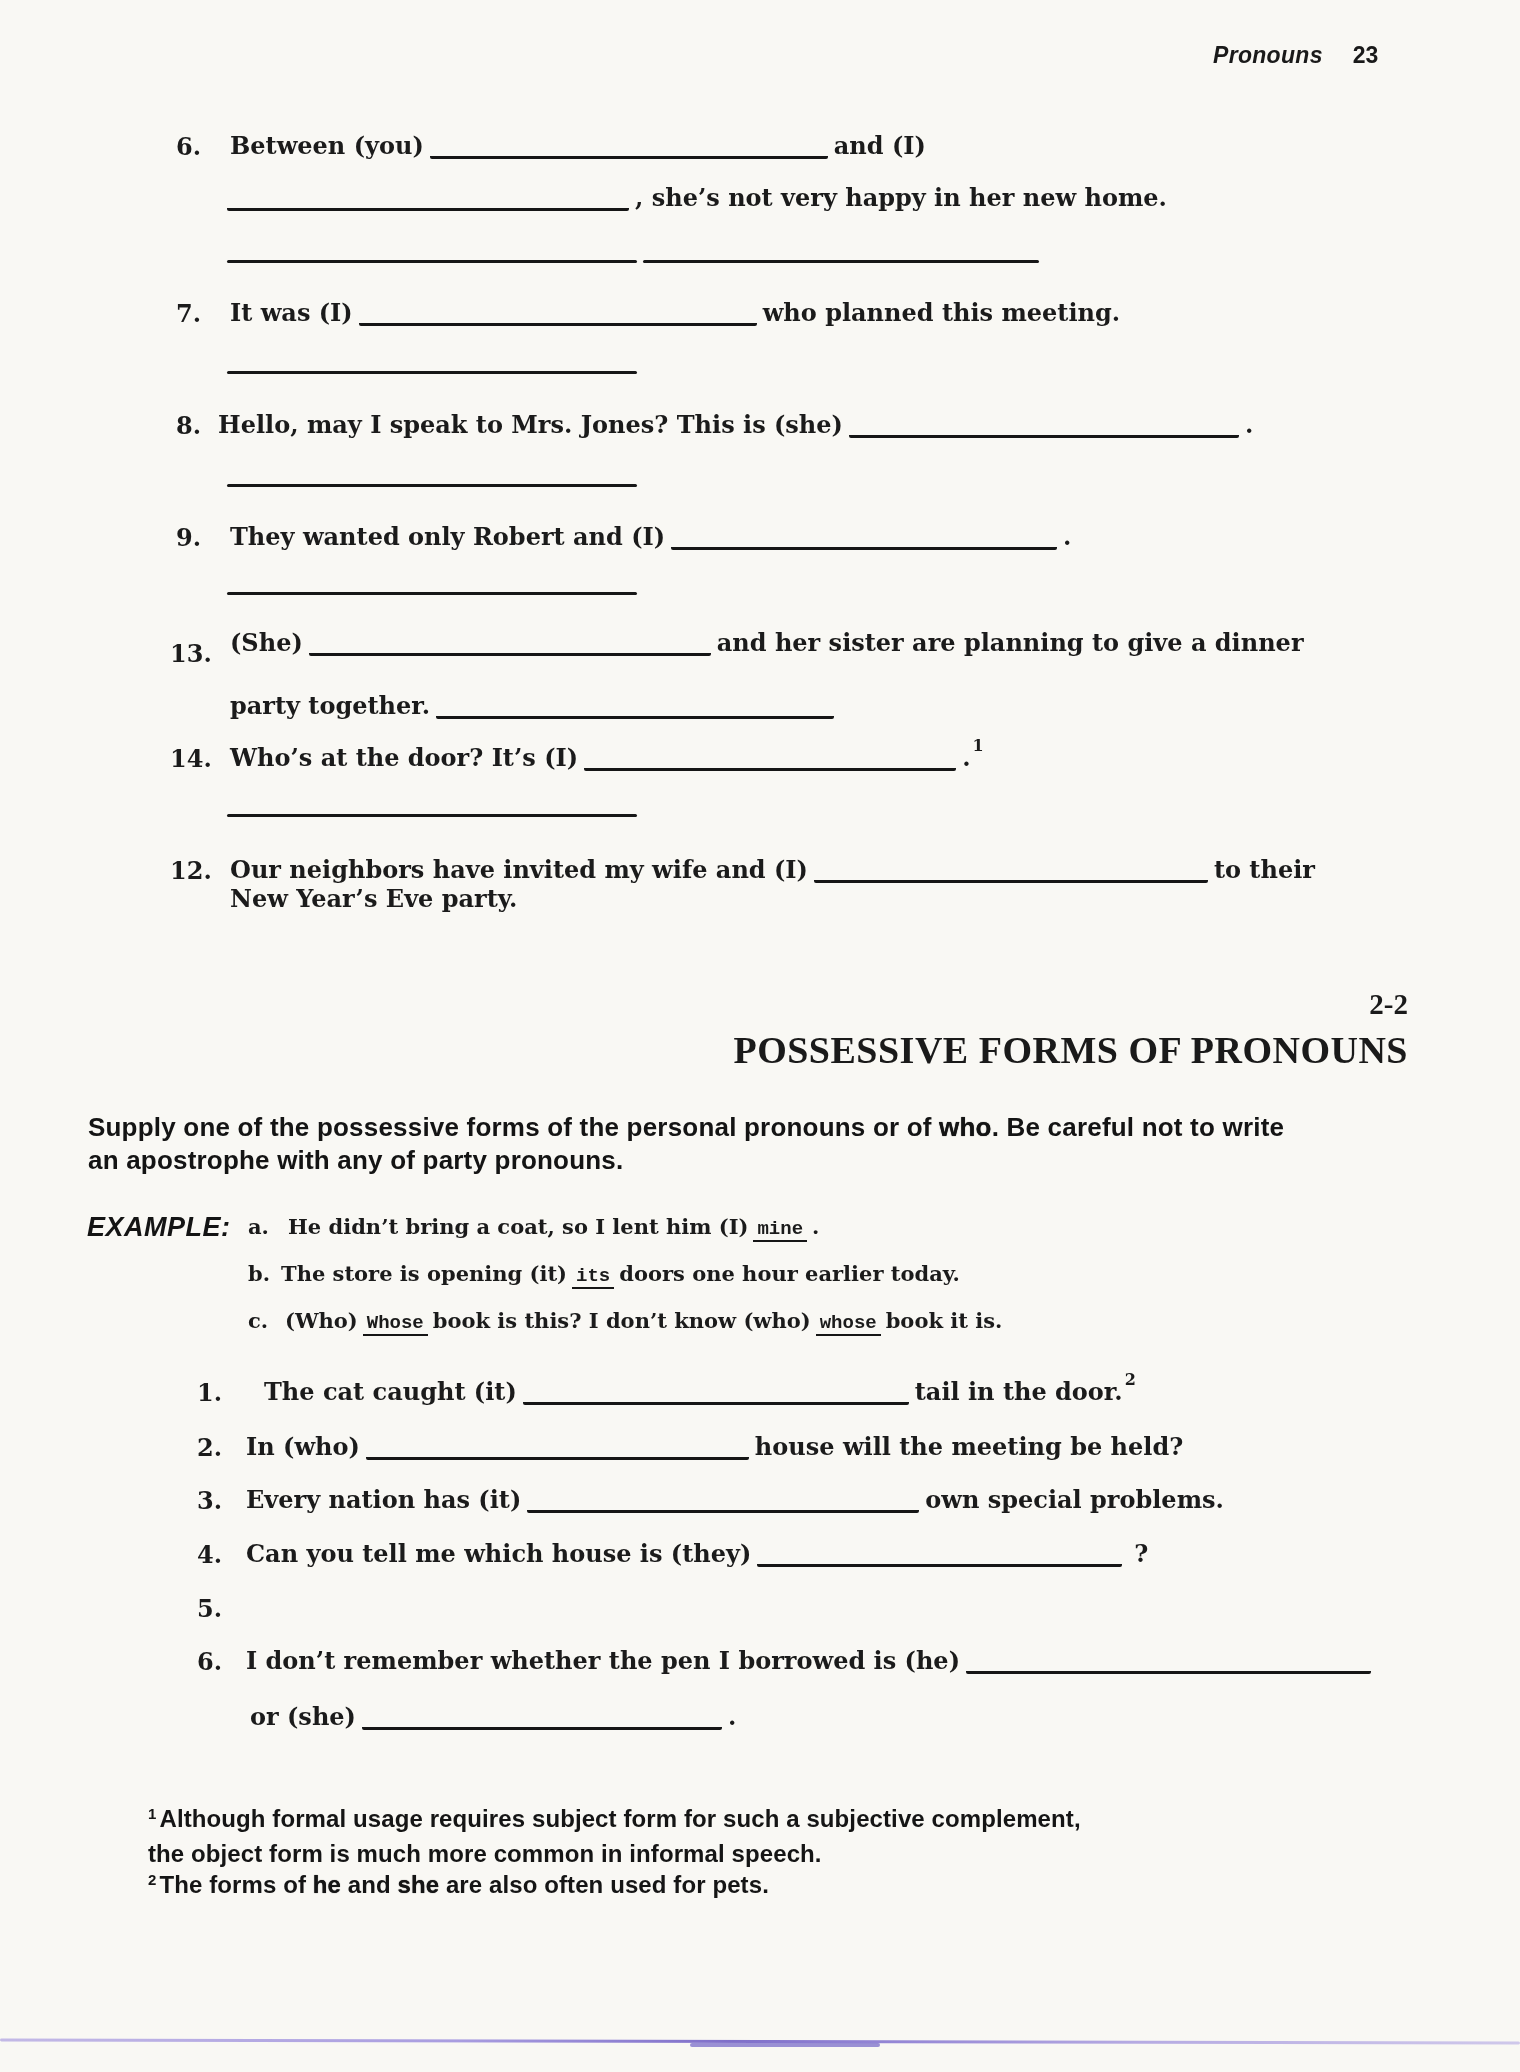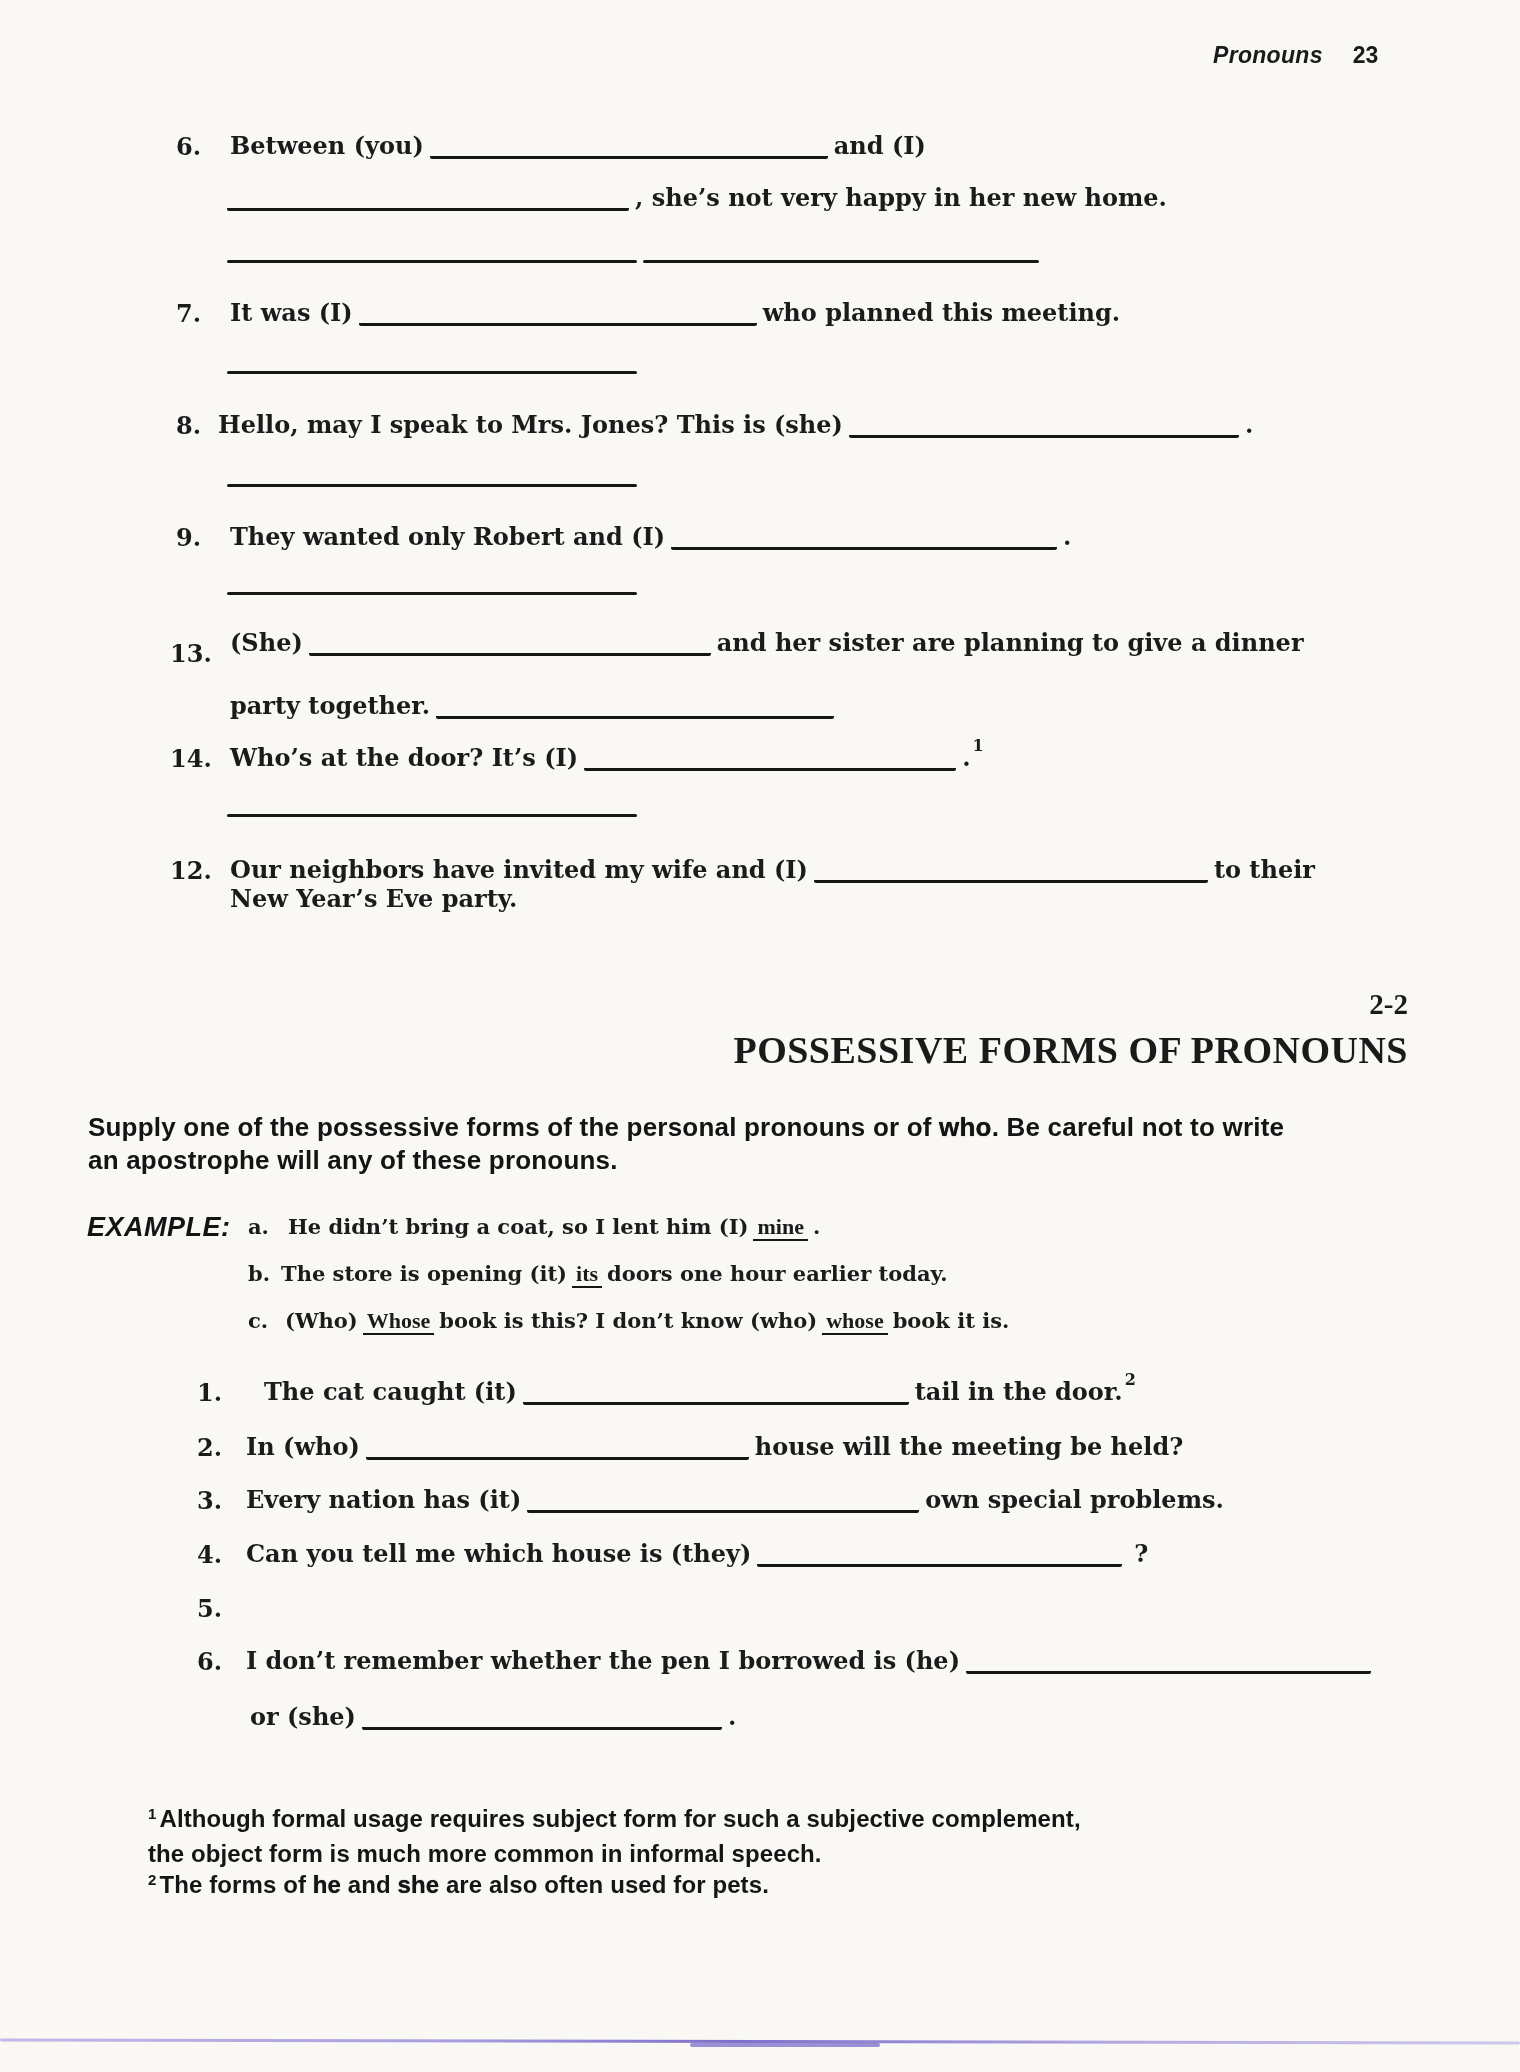--- a/index.html
+++ b/index.html
@@ -39,21 +39,21 @@
   
   .instr{position:absolute;left:88px;top:1111px;font-size:26px;font-weight:700;line-height:33px;
          color:#141414;letter-spacing:.2px;}
   .xbold{text-shadow:0 0 .8px currentColor;}
 
   
   .exlabel{position:absolute;left:87px;top:1212px;font-size:27px;font-weight:700;font-style:italic;
            letter-spacing:.5px;color:#141414;}
   .exit{font-family:"DejaVu Serif",serif;font-weight:700;font-size:21px;color:#1b1b1b;}
   .exletter{position:absolute;font-family:"DejaVu Serif",serif;font-weight:700;font-size:21px;}
-  .exans{font-family:Liberation Serif, serif;font-weight:700;font-size:22px;
+  .exans{font-family:Liberation Mono, monospace;font-weight:700;font-size:19px;
          border-bottom:2.5px solid #161616;padding:0 4px;margin:0 5px;}
 
   
   .fn{position:absolute;left:148px;font-size:24px;font-weight:700;color:#151515;white-space:nowrap;letter-spacing:.1px;}
 
   
   .edge{position:absolute;left:0;top:2040px;width:100%;height:3px;
         background:linear-gradient(to right,#c3b9e6 0%,#a99de0 30%,#7f6fc9 48%,#8d7ed2 55%,#b6abe2 75%,#cfc8ea 100%);
         transform:rotate(0.12deg);border-radius:2px;}
   .edge2{position:absolute;left:690px;top:2043px;width:190px;height:4px;background:#8276cc;opacity:.8;border-radius:2px;}
@@ -115,21 +115,21 @@
   </div>
   <div class="row it" style="left:230px;top:885px">
     <span>New Year’s Eve party.</span>
   </div>
 
   <div class="secnum">2-2</div>
   <div class="sectitle">POSSESSIVE FORMS OF PRONOUNS</div>
 
   <div class="instr">
     <div><span>Supply one of the possessive forms of the personal pronouns or of </span><span class="xbold">who</span><span>. Be careful not to write</span></div>
-    <div>an apostrophe will any of these pronouns.</div>
+    <div>an apostrophe with any of party pronouns.</div>
   </div>
 
   <div class="exlabel">EXAMPLE:</div>
 
   <span class="exletter" style="left:248px;top:1214px">a.</span>
   <div class="row exit" style="left:288px;top:1214px">
     <span>He didn’t bring a coat, so I lent him (I)</span><span class="exans">mine</span><span>.</span>
   </div>
 
   <span class="exletter" style="left:248px;top:1261px">b.</span>

